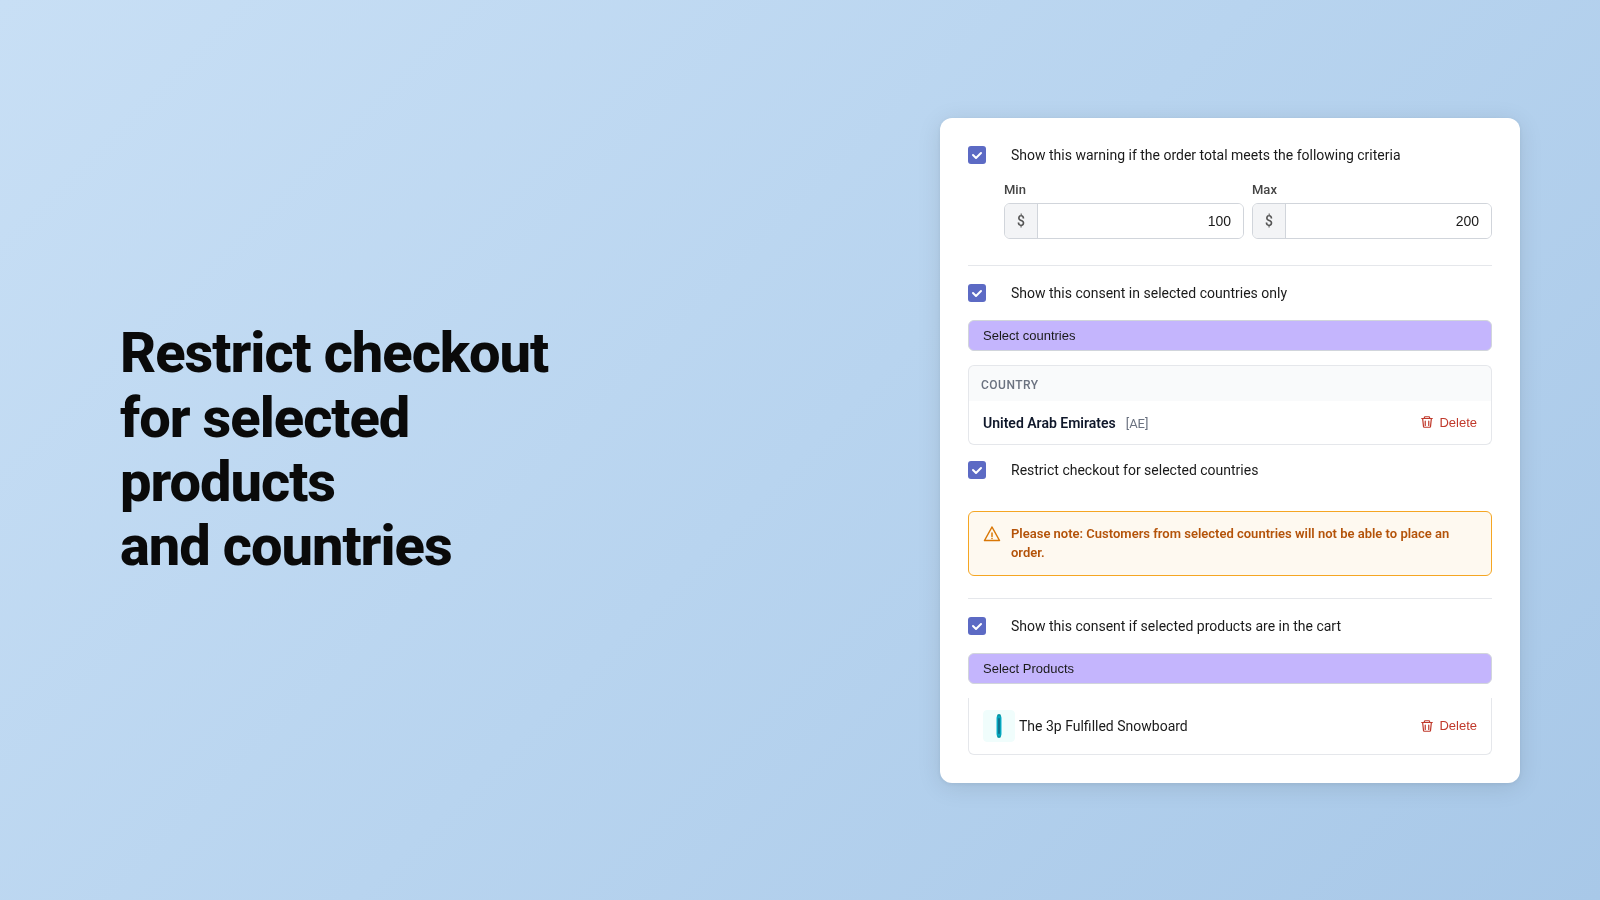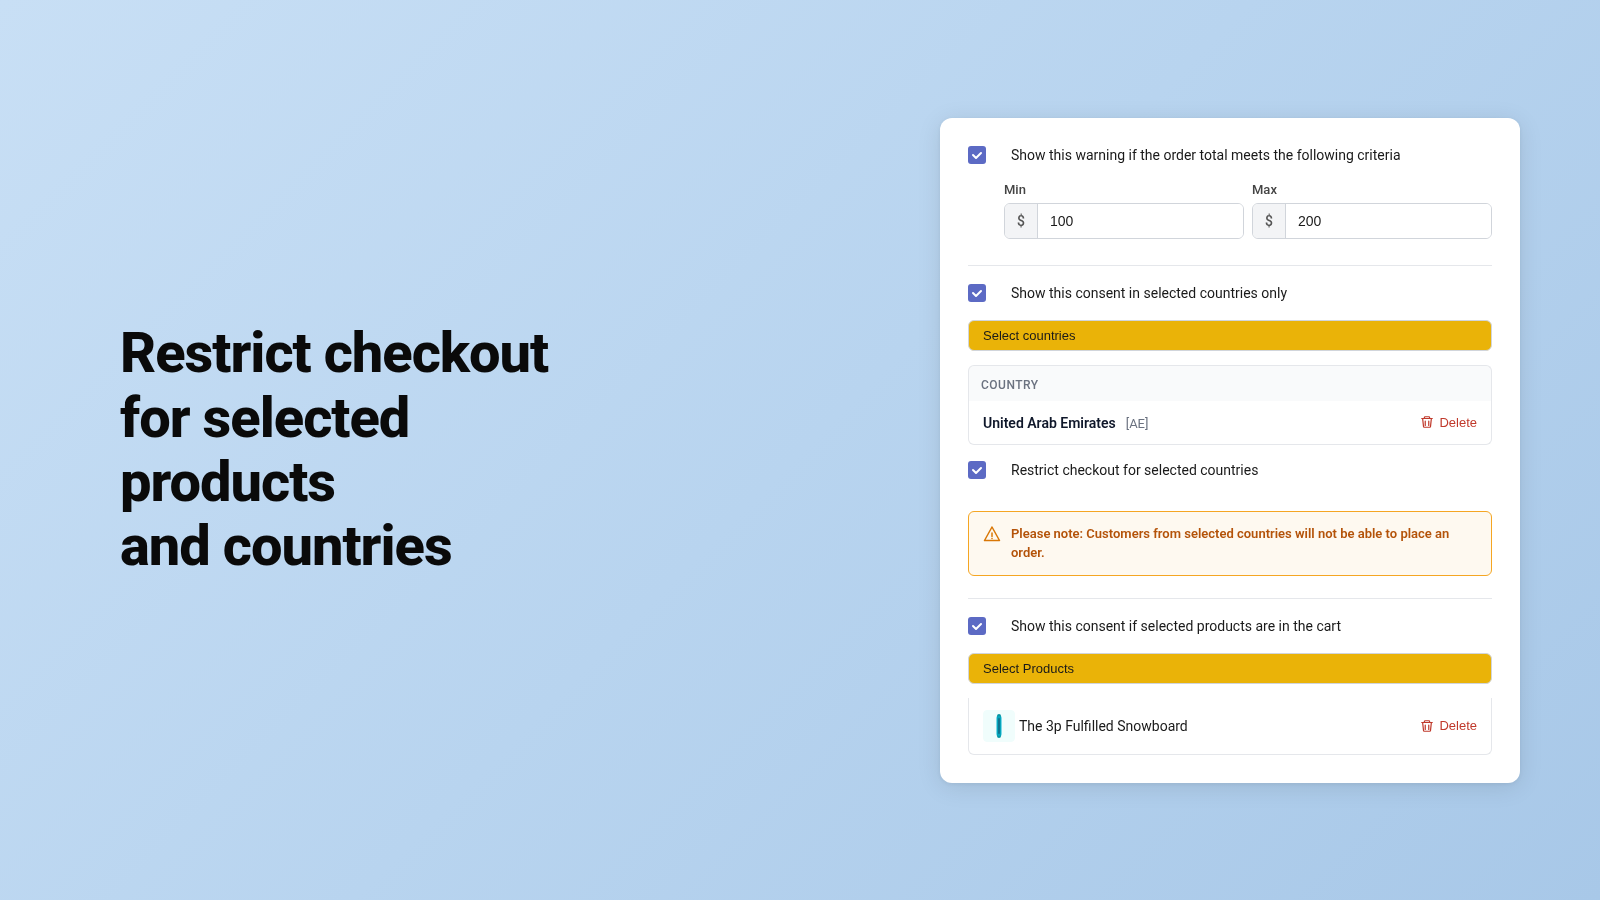--- a/index.html
+++ b/index.html
@@ -118,35 +118,36 @@
     }
 
     .input-field {
       border: none;
       outline: none;
       padding: 9px 12px;
       font-size: 14px;
       color: #1a1a1a;
       width: 100%;
       background: #fff;
+      text-align: right;
     }
 
     .divider {
       height: 1px;
       background: #e5e7eb;
       margin: 4px 0 18px 0;
     }
 
     .select-btn {
       display: inline-flex;
       align-items: center;
       padding: 7px 14px;
       border: 1.5px solid #d1d5db;
       border-radius: 6px;
-      background: #eab308;
+      background: #c4b5fd;
       font-size: 13px;
       color: #1a1a1a;
       cursor: pointer;
       font-weight: 500;
       margin-bottom: 14px;
     }
 
     .table-header {
       background: #f9fafb;
       padding: 8px 12px;

